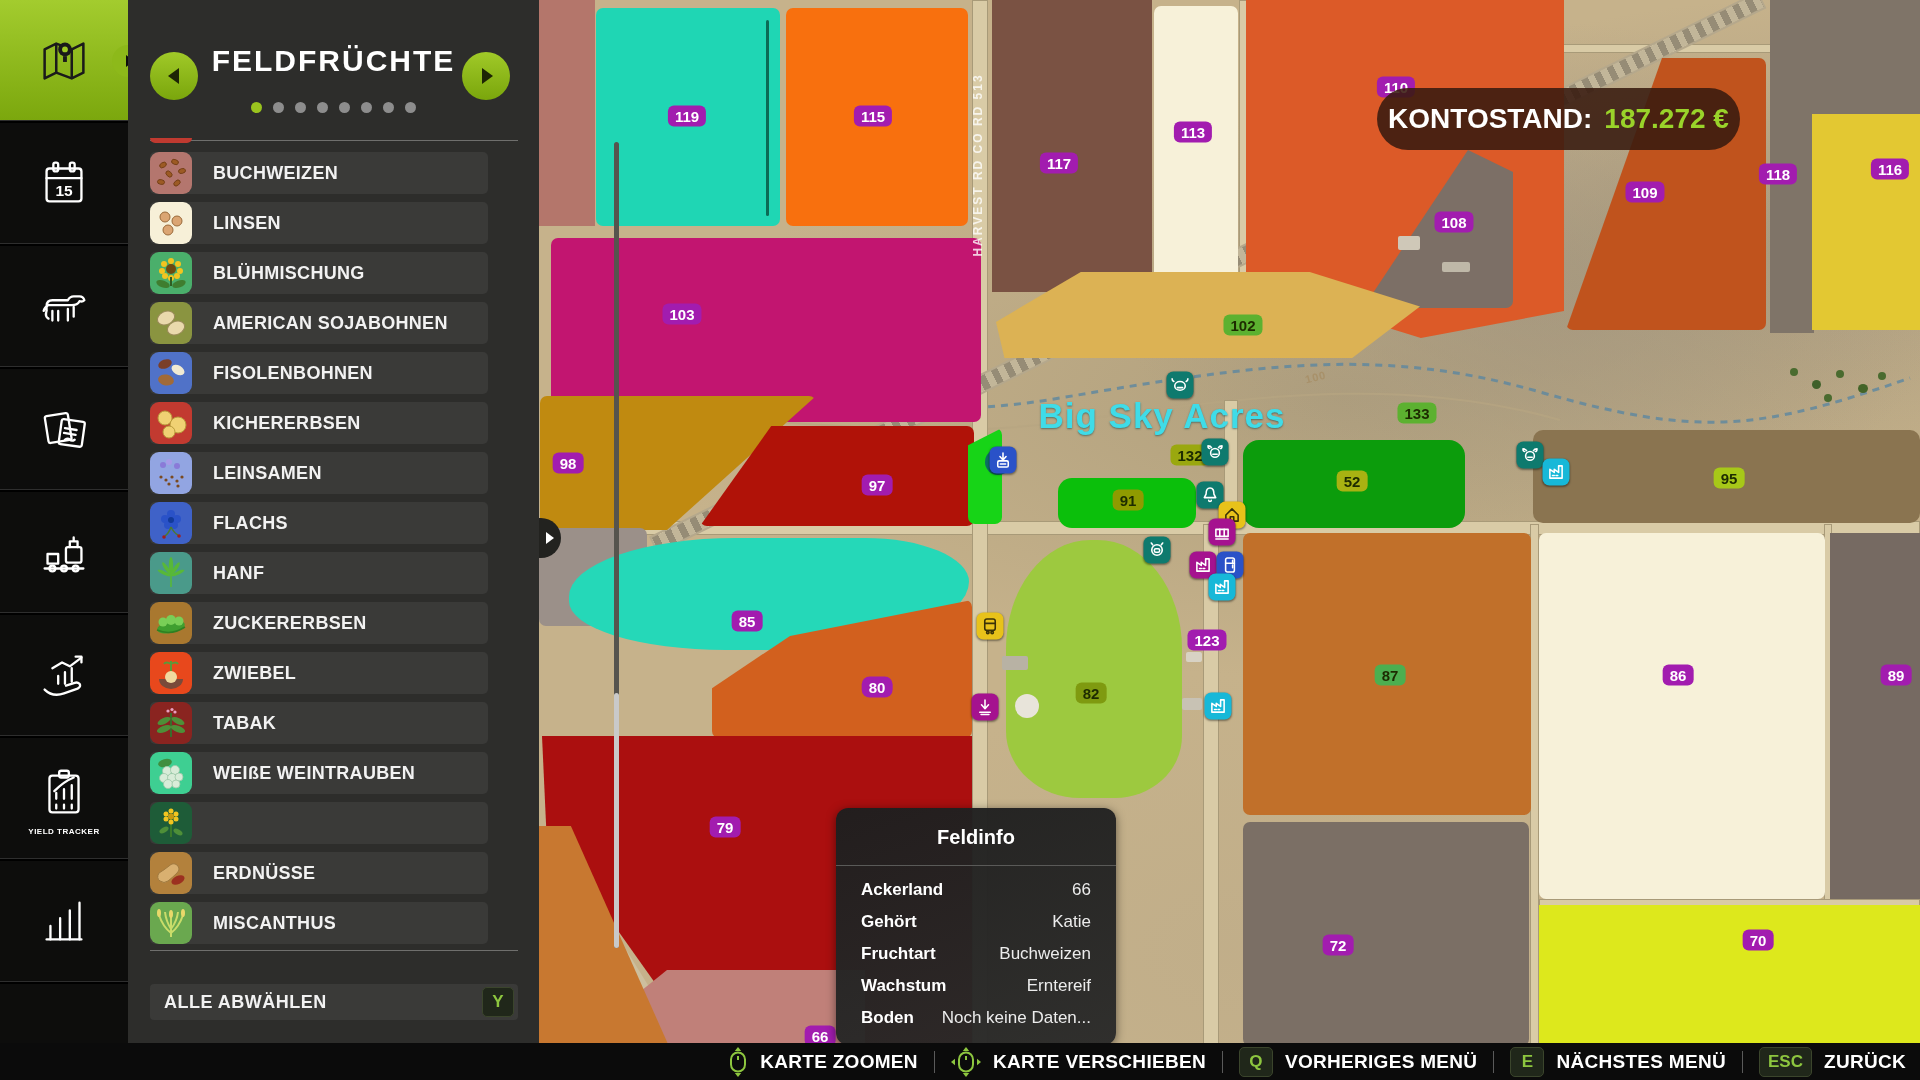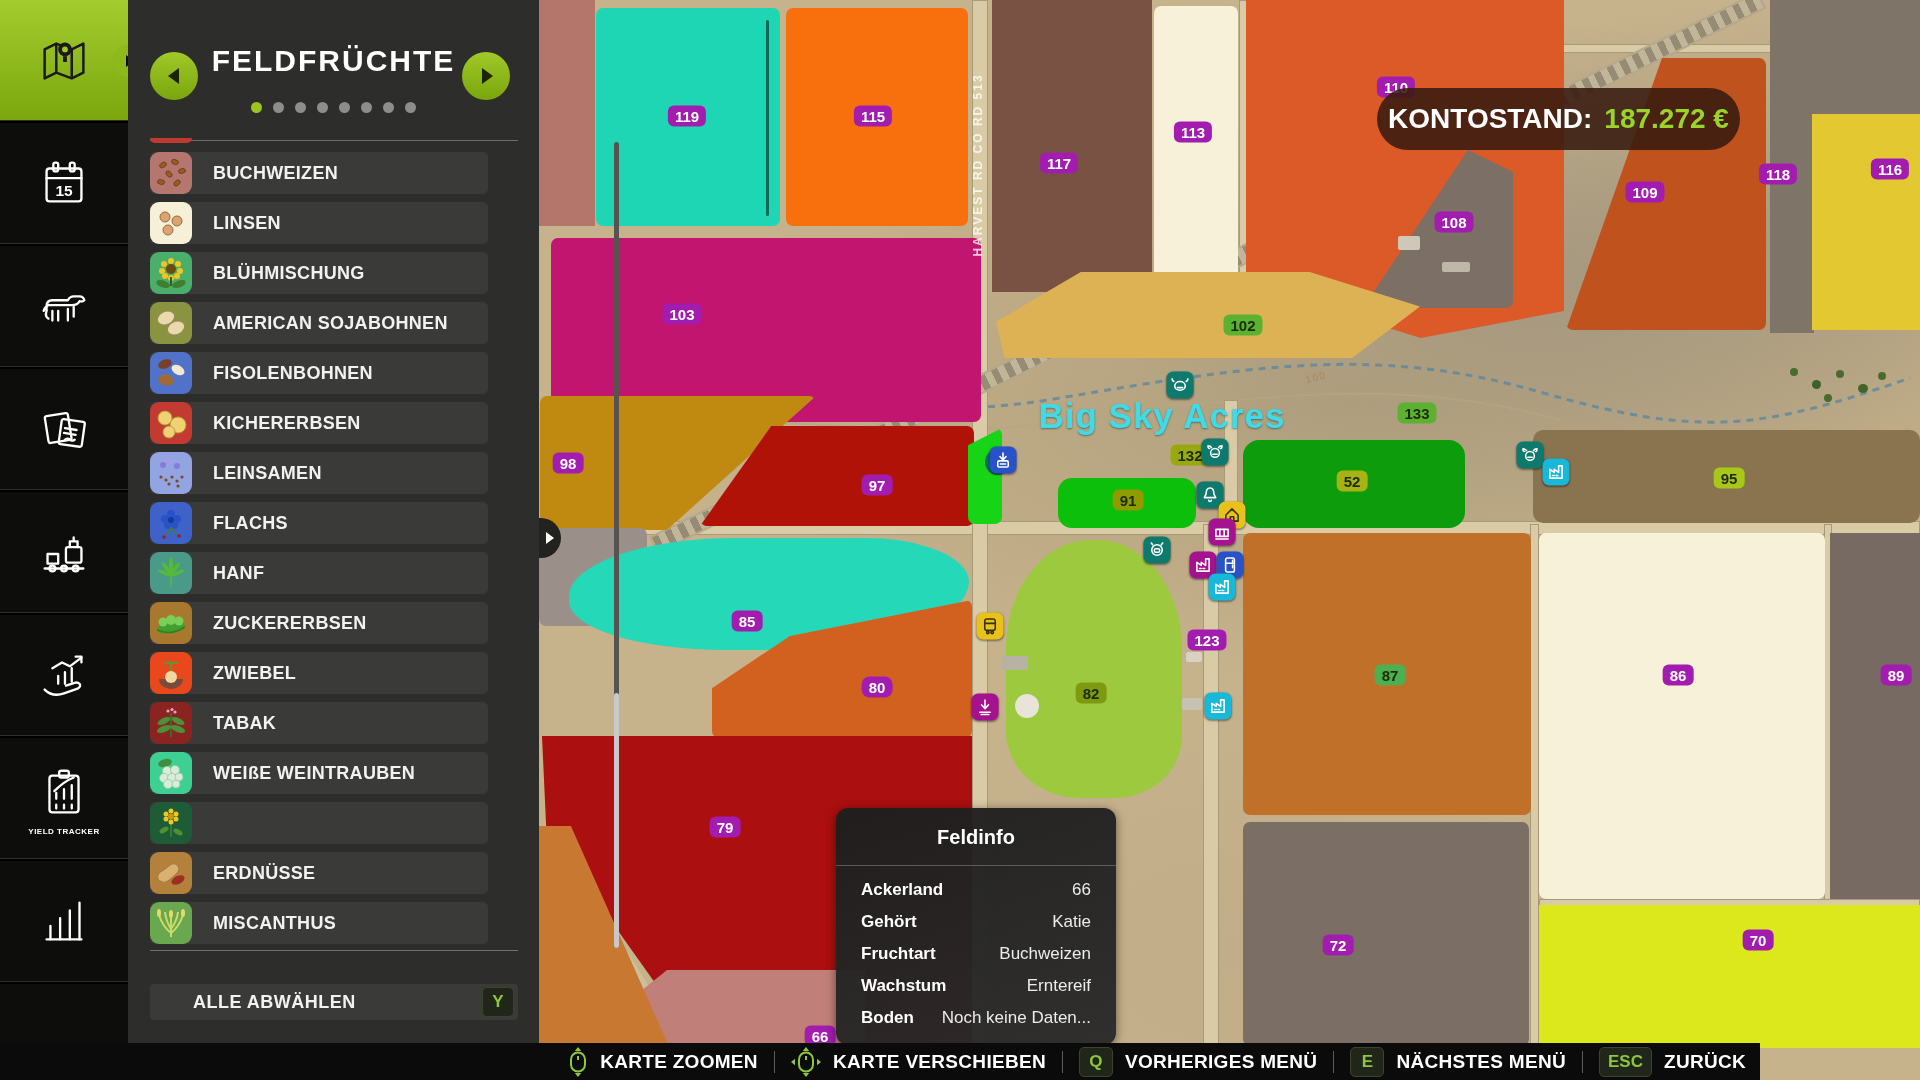--- a/index.html
+++ b/index.html
@@ -81,30 +81,30 @@
   .crop-tile{position:absolute;left:0;top:0;width:42px;height:42px;border-radius:9px;
          display:flex;align-items:center;justify-content:center;}
   .crop-tile svg{width:40px;height:40px;}
   .crop-label{position:absolute;left:63px;top:0;height:42px;display:flex;align-items:center;
          color:#f2f2f2;font-size:18px;font-weight:bold;letter-spacing:.3px;white-space:nowrap;}
   #red-sliver{position:absolute;left:0;top:-4px;width:42px;height:5px;background:#c03a30;border-radius:0 0 6px 6px;}
   #scrollbar{position:absolute;left:486px;top:142px;width:5px;height:806px;background:#56544e;border-radius:3px;}
   #scroll-thumb{position:absolute;left:0;bottom:0;width:5px;height:255px;background:#c9c9c9;border-radius:3px;}
   #deselect-row{position:absolute;left:22px;top:984px;width:368px;height:36px;background:#3a3a38;
          border-radius:4px;display:flex;align-items:center;justify-content:space-between;padding:0 4px 0 14px;box-sizing:border-box;}
-  #deselect-row .dl{color:#f2f2f2;font-size:18px;font-weight:bold;letter-spacing:.5px;margin-left:29px;}
+  #deselect-row .dl{color:#f2f2f2;font-size:18px;font-weight:bold;letter-spacing:.5px;}
   .keycap{background:#20271a;border:1px solid #3b452c;border-radius:5px;color:#8dc63f;
          font-size:17px;font-weight:bold;display:flex;align-items:center;justify-content:center;}
   #deselect-row .keycap{width:30px;height:28px;}
   #collapse-tab{position:absolute;left:539px;top:518px;width:22px;height:40px;background:#22221f;
          border-radius:0 20px 20px 0;display:flex;align-items:center;justify-content:center;}
   #collapse-tab:after{content:"";width:0;height:0;border-style:solid;border-width:6px 0 6px 8px;
          border-color:transparent transparent transparent #fff;}
   
-  #bottombar{position:absolute;left:0;bottom:0;width:1760px;height:37px;background:#0b0b0b;
+  #bottombar{position:absolute;left:0;bottom:0;width:1920px;height:37px;background:#0b0b0b;
          display:flex;align-items:center;justify-content:flex-end;padding-right:14px;box-sizing:border-box;gap:16px;}
   .bb-item{display:flex;align-items:center;gap:12px;}
   .bb-label{color:#fff;font-size:19px;font-weight:bold;letter-spacing:.3px;white-space:nowrap;}
   .bb-sep{width:1px;height:22px;background:#5a5a5a;}
   .bb-key{min-width:34px;height:30px;padding:0 8px;box-sizing:border-box;}
   .bb-mouse svg{display:block;}
 </style>
 </head>
 <body>
 

